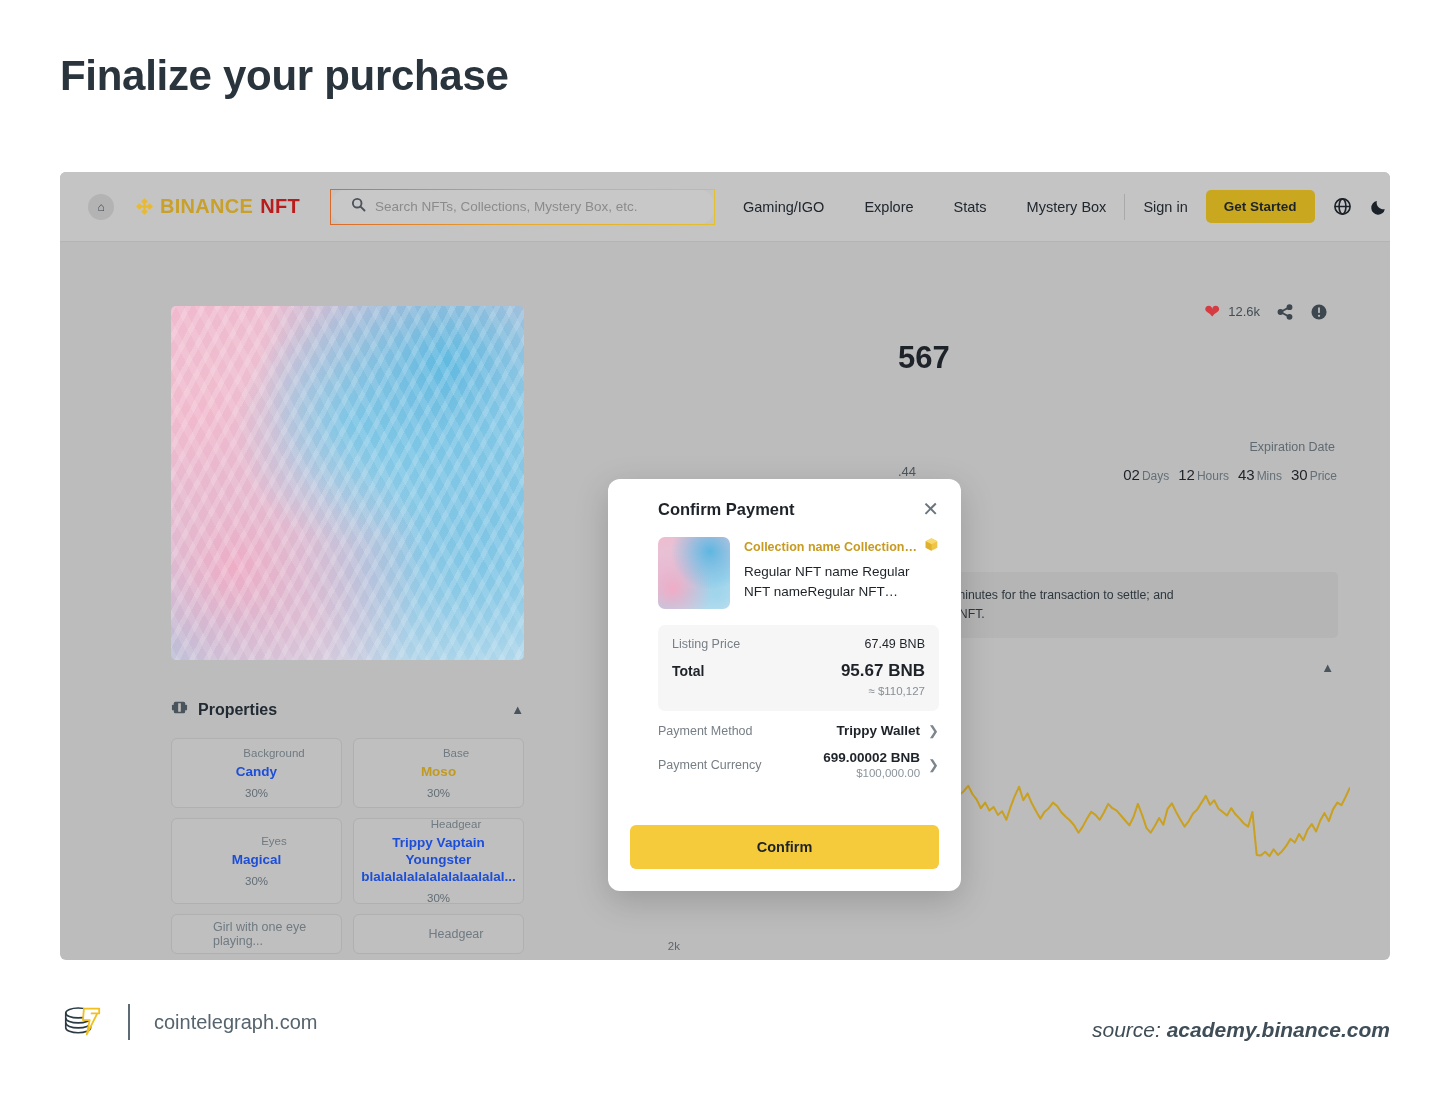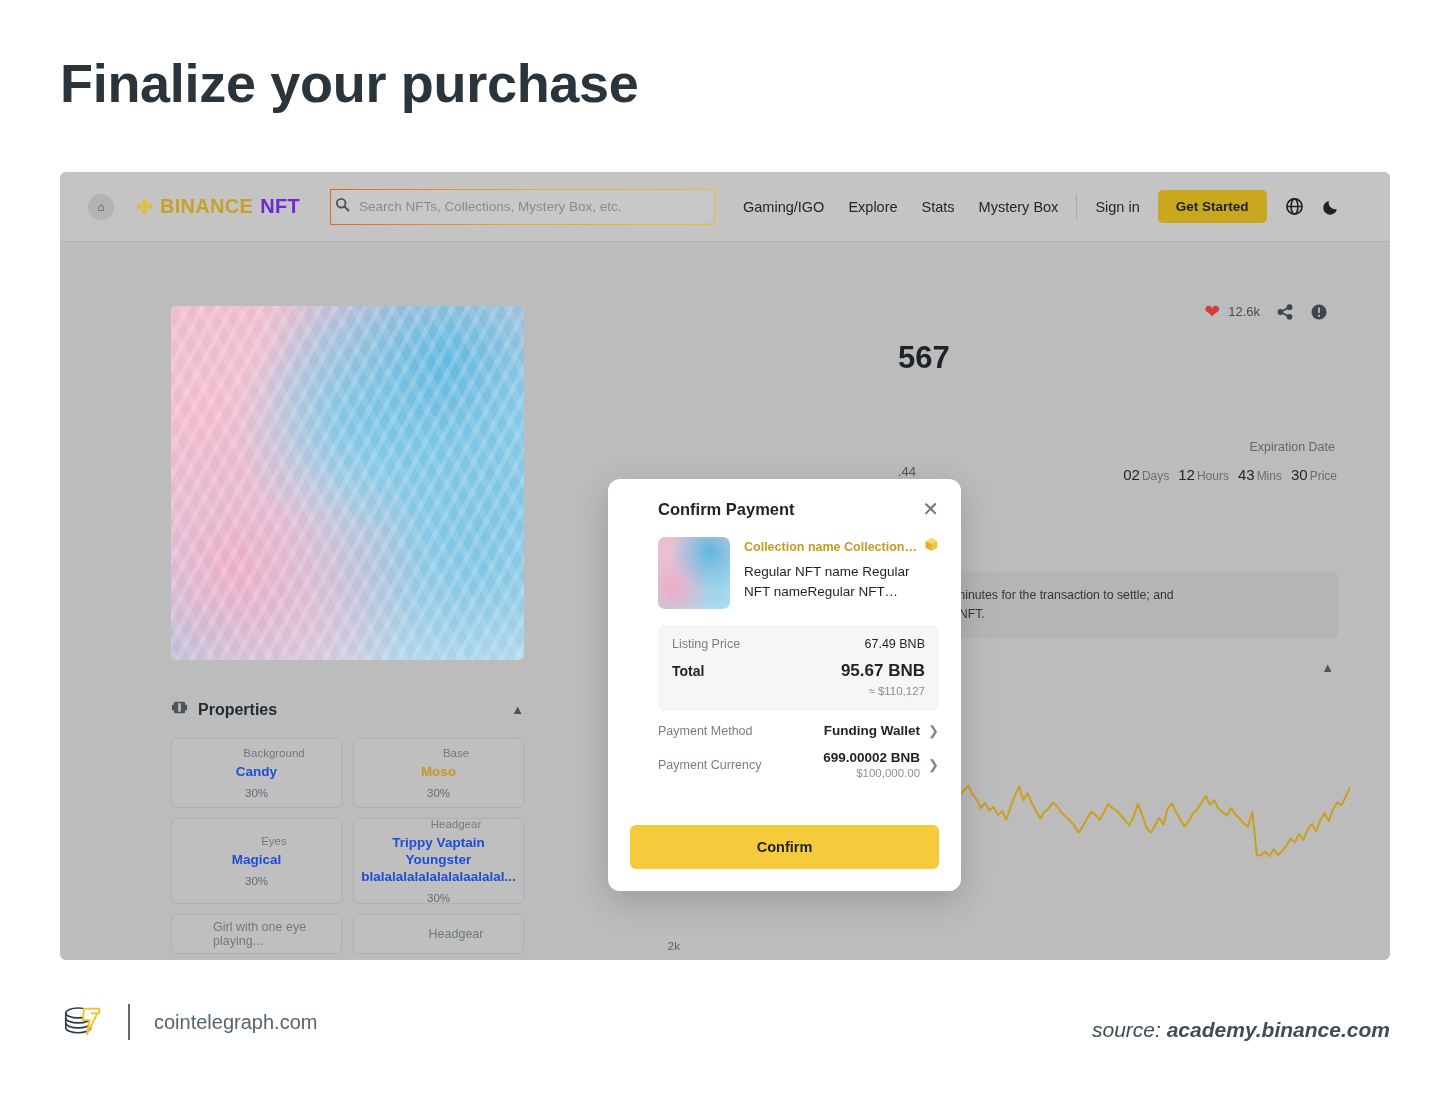--- a/index.html
+++ b/index.html
@@ -7,21 +7,21 @@
     width: 1450px; height: 1120px;
     background: #ffffff;
     font-family: "Liberation Sans", sans-serif;
     overflow: hidden;
   }
   .page { position: relative; width: 1450px; height: 1120px; background: #fff; }
 
   
   .headline {
     position: absolute; left: 60px; top: 52px;
-    font-size: 54px; font-weight: bold; color: #29343d;
+    font-size: 42px; font-weight: bold; color: #29343d;
     letter-spacing: -0.3px;
   }
 
   
   .shot {
     position: absolute; left: 60px; top: 172px;
     width: 1330px; height: 788px;
     background: #bcbcbc;
     border-radius: 6px;
     overflow: hidden;
@@ -37,33 +37,33 @@
   .home-icon {
     margin-left: 28px; width: 26px; height: 26px;
     border-radius: 50%; background: #b3b3b3;
     display: flex; align-items: center; justify-content: center;
     color: #3a4750; font-size: 12px;
   }
   .brand { display: flex; align-items: center; margin-left: 22px; gap: 7px; }
   .brand-diamond { width: 17px; height: 17px; position: relative; }
   .brand-diamond svg { display: block; }
   .brand-binance { font-size: 20px; font-weight: bold; color: #c8a02a; letter-spacing: .3px; }
-  .brand-nft { font-size: 20px; font-weight: bold; color: #6d28d9; letter-spacing: .3px; }
+  .brand-nft { font-size: 20px; font-weight: bold; color: #b91c1c; letter-spacing: .3px; }
 
   .search-box {
     margin-left: 30px; width: 385px; height: 36px;
     border: 1.6px solid; border-radius: 19px;
     border-image: linear-gradient(90deg,#d96a2a,#e8a92b,#e3c02c) 1;
     border-color: #dd8b2b;
     background: #c8c8c8;
-    display: flex; align-items: center; padding: 0 4px; gap: 9px;
+    display: flex; align-items: center; padding: 0 20px; gap: 9px;
   }
   .search-ph { font-size: 13.5px; color: #8b8b8b; }
 
-  .nav-links { display: flex; align-items: center; gap: 24px; margin-left: 28px; }
+  .nav-links { display: flex; align-items: center; gap: 40px; margin-left: 28px; }
   .nav-link { font-size: 14.5px; color: #20272e; font-weight: 500; cursor: pointer; }
   .nav-sep { width: 1px; height: 26px; background: #a9a9a9; margin: 0 18px; }
   .signin { font-size: 14.5px; color: #20272e; font-weight: 500; }
   .get-started {
     background: #c9a81f; color: #1e2329;
     font-size: 13.5px; font-weight: bold;
     padding: 9px 18px; border-radius: 5px; border: none;
     margin-left: 18px; cursor: pointer;
   }
   .globe-ic, .moon-ic { margin-left: 18px; color: #1b222a; display:flex; align-items:center; }
@@ -412,21 +412,21 @@
         <div class="pp-row" style="margin-top:10px;">
           <span class="pp-k total">Total</span>
           <span class="pp-v total">95.67 BNB</span>
         </div>
         <div class="pp-approx">≈ $110,127</div>
       </div>
 
       <div class="kv-row">
         <span class="kv-k">Payment Method</span>
         <span class="kv-right">
-          <span class="kv-v">Funding Wallet</span>
+          <span class="kv-v">Trippy Wallet</span>
           <span class="chev-r">❯</span>
         </span>
       </div>
 
       <div class="kv-row">
         <span class="kv-k">Payment Currency</span>
         <span class="kv-right">
           <span>
             <div class="kv-v">699.00002 BNB</div>
             <div class="kv-sub">$100,000.00</div>

